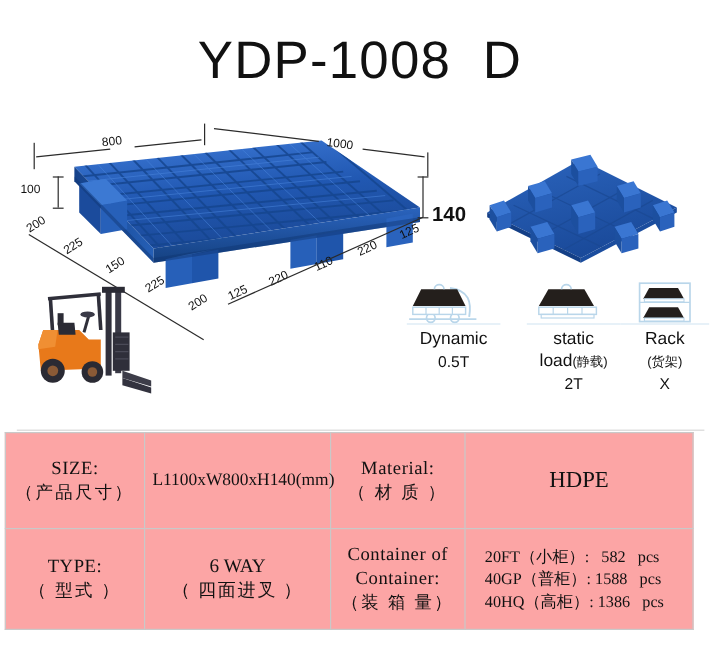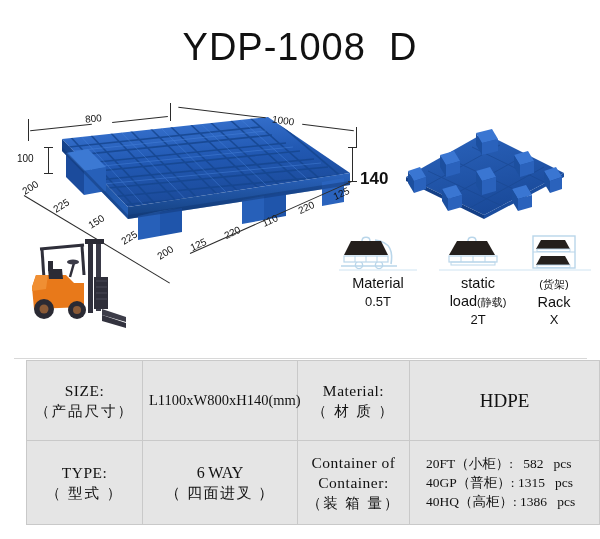--- a/index.html
+++ b/index.html
@@ -21,21 +21,21 @@
     width: 600px; height: 539px;
   }
 
   
   #product-title {
     position: absolute;
     left: 0; top: 26px;
     width: 600px;
     text-align: center;
     font-family: "Liberation Sans", sans-serif;
-    font-size: 38px;
+    font-size: 44px;
     font-weight: 400;
     letter-spacing: 1px;
     color: #111111;
     white-space: pre;
   }
 
   
   #illustration {
     position: absolute;
     left: 0; top: 95px;
@@ -89,25 +89,25 @@
     font-family: "Liberation Sans", sans-serif;
     font-size: 13px;
     line-height: 18px;
     color: #111111;
     margin-top: 1px;
   }
 
   
   #spec-table {
     position: absolute;
-    left: 26px; top: 360px;
+    left: 4px; top: 360px;
     width: 573px;
     border-collapse: collapse;
     table-layout: fixed;
-    background: #e5e5e5;
+    background: #fca5a5;
   }
   #spec-table td {
     border: 1px solid #c9c9c9;
     vertical-align: middle;
     padding: 4px 6px;
     font-family: "Liberation Serif", serif;
     color: #111111;
   }
   .cell-label {
     text-align: center;
@@ -381,21 +381,21 @@
           <line x1="31" y1="24" x2="31" y2="30" stroke="#b9d6ea" stroke-width="1"></line>
           <line x1="42" y1="24" x2="42" y2="30" stroke="#b9d6ea" stroke-width="1"></line>
 
           <polygon points="16,9 46,9 53,23 9,23" fill="#241f1c"></polygon>
 
           <path d="M27,9 C27,4 35,4 35,9" stroke="#b9d6ea" stroke-width="1.4" fill="none"></path>
           <line x1="4" y1="38" x2="82" y2="38" stroke="#cfe4f2" stroke-width="1"></line>
         </svg>
       </div>
       <div class="load-label">
-        <span>Material</span>
+        <span>Dynamic</span>
       </div>
       <div class="load-value">0.5T</div>
     </div>
 
     <div class="load-item" style="left:100px;">
       <div class="load-icon-box">
         <svg width="86" height="42" viewBox="0 0 86 42">
           <rect x="14" y="24" width="48" height="6" fill="#ffffff" stroke="#b9d6ea" stroke-width="1.2"></rect>
           <line x1="26" y1="24" x2="26" y2="30" stroke="#b9d6ea" stroke-width="1"></line>
           <line x1="38" y1="24" x2="38" y2="30" stroke="#b9d6ea" stroke-width="1"></line>
@@ -424,24 +424,24 @@
 
           <polygon points="30,8 54,8 59,17 25,17" fill="#241f1c"></polygon>
           <rect x="26" y="17" width="33" height="2.5" fill="#ffffff" stroke="#b9d6ea" stroke-width="0.9"></rect>
 
           <polygon points="30,24 54,24 59,33 25,33" fill="#241f1c"></polygon>
           <rect x="26" y="33" width="33" height="2.5" fill="#ffffff" stroke="#b9d6ea" stroke-width="0.9"></rect>
           <line x1="6" y1="38" x2="80" y2="38" stroke="#cfe4f2" stroke-width="1"></line>
         </svg>
       </div>
       <div class="load-label">
+        <span>Rack</span>
+      </div>
+      <div class="load-label">
         <span class="cn">(货架)</span>
-      </div>
-      <div class="load-label">
-        <span>Rack</span>
       </div>
       <div class="load-value">X</div>
     </div>
   </div>
 
   <div class="topline"></div>
 
   <table id="spec-table">
     <colgroup>
       <col style="width:116px">
@@ -471,20 +471,20 @@
           <div>6  WAY</div>
           <div class="cn">（ 四面进叉 ）</div>
         </td>
         <td class="cell-label">
           <div>Container of</div>
           <div>Container:</div>
           <div class="cn">（装 箱 量）</div>
         </td>
         <td>
           <div class="qty-list">20FT（小柜）:   582   pcs</div>
-          <div class="qty-list">40GP（普柜）: 1315   pcs</div>
+          <div class="qty-list">40GP（普柜）: 1588   pcs</div>
           <div class="qty-list">40HQ（高柜）: 1386   pcs</div>
         </td>
       </tr>
     </tbody>
   </table>
 
 </div>
 
 </body></html>

